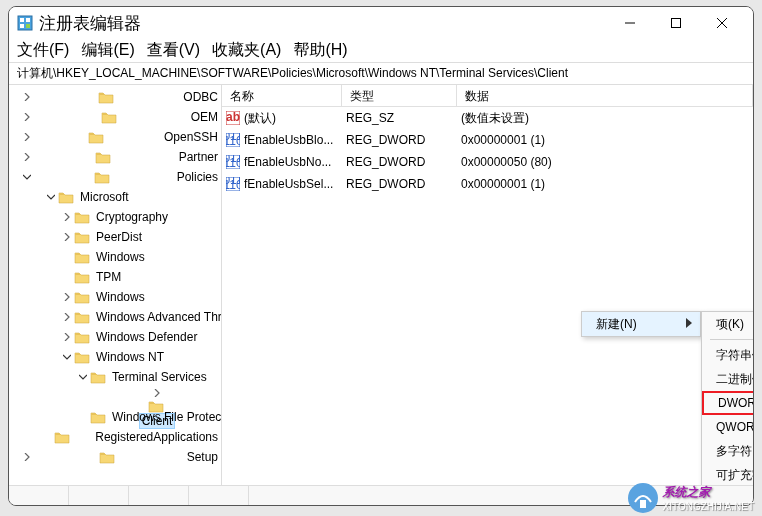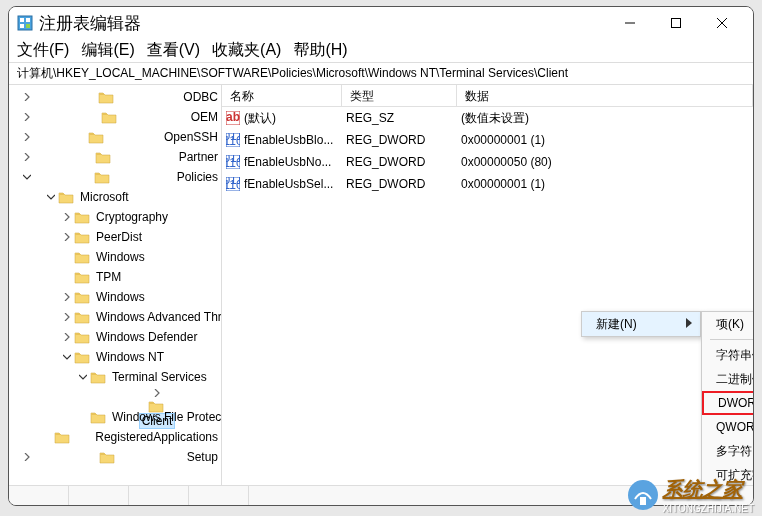--- a/index.html
+++ b/index.html
@@ -41,21 +41,21 @@
 .ctxmenu { position: absolute; background: #f9f9f9; border: 1px solid #ccc; box-shadow: 2px 2px 5px rgba(0,0,0,0.2); z-index: 10; }
 .ctxmenu1 { left: 359px; top: 226px; width: 120px; }
 .ctxmenu2 { left: 479px; top: 226px; width: 190px; }
 .ctxitem { height: 24px; display: flex; align-items: center; padding: 0 14px; font-size: 12px; position: relative; }
 .ctxitem.highlight { background: #e5f3ff; }
 .ctxitem .arrow { position: absolute; right: 8px; }
 .ctxsep { height: 1px; background: #d0d0d0; margin: 3px 8px; }
 .redbox { border: 2px solid #ed1c24 !important; }
 .watermark { position: absolute; right: 8px; bottom: 2px; display: flex; align-items: center; gap: 4px; z-index: 20; }
 .watermark .wmtext { display: flex; flex-direction: column; align-items: flex-start; }
-.watermark .cn { font-size: 20px; font-weight: bold; font-style: italic; color: #a16207; text-shadow: 1px 1px 2px #888; text-decoration: underline; }
+.watermark .cn { font-size: 12px; font-weight: bold; font-style: italic; color: #a21caf; text-shadow: 1px 1px 2px #888; }
 .watermark .url { font-size: 10px; color: #fff; text-shadow: 1px 1px 1px #888; }
 .wmicon { width: 32px; height: 32px; }
 </style>
 </head>
 <body>
 
 <div class="window">
 
   <div class="titlebar">
     <svg class="icon" viewBox="0 0 16 16">

